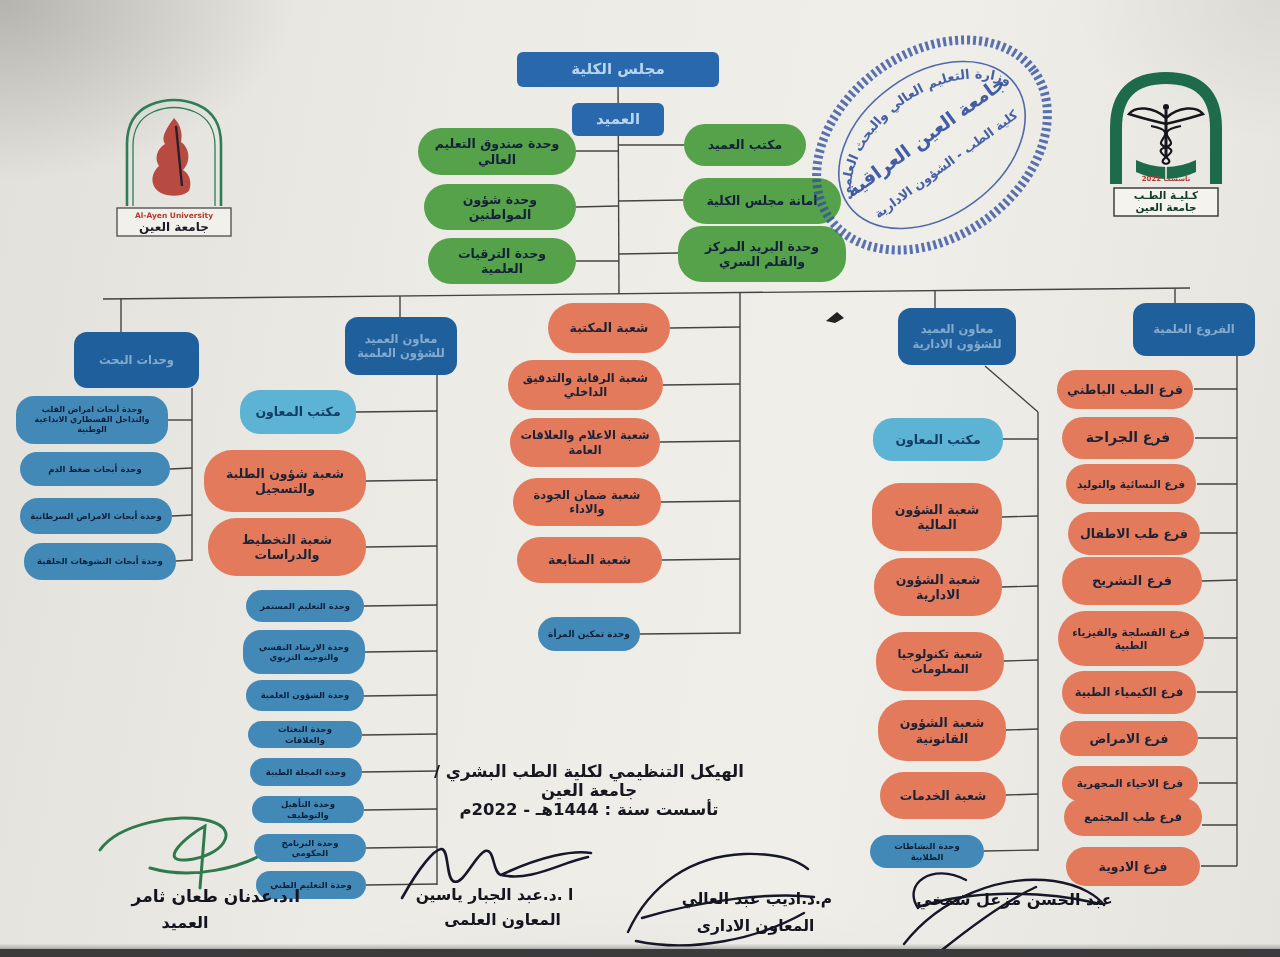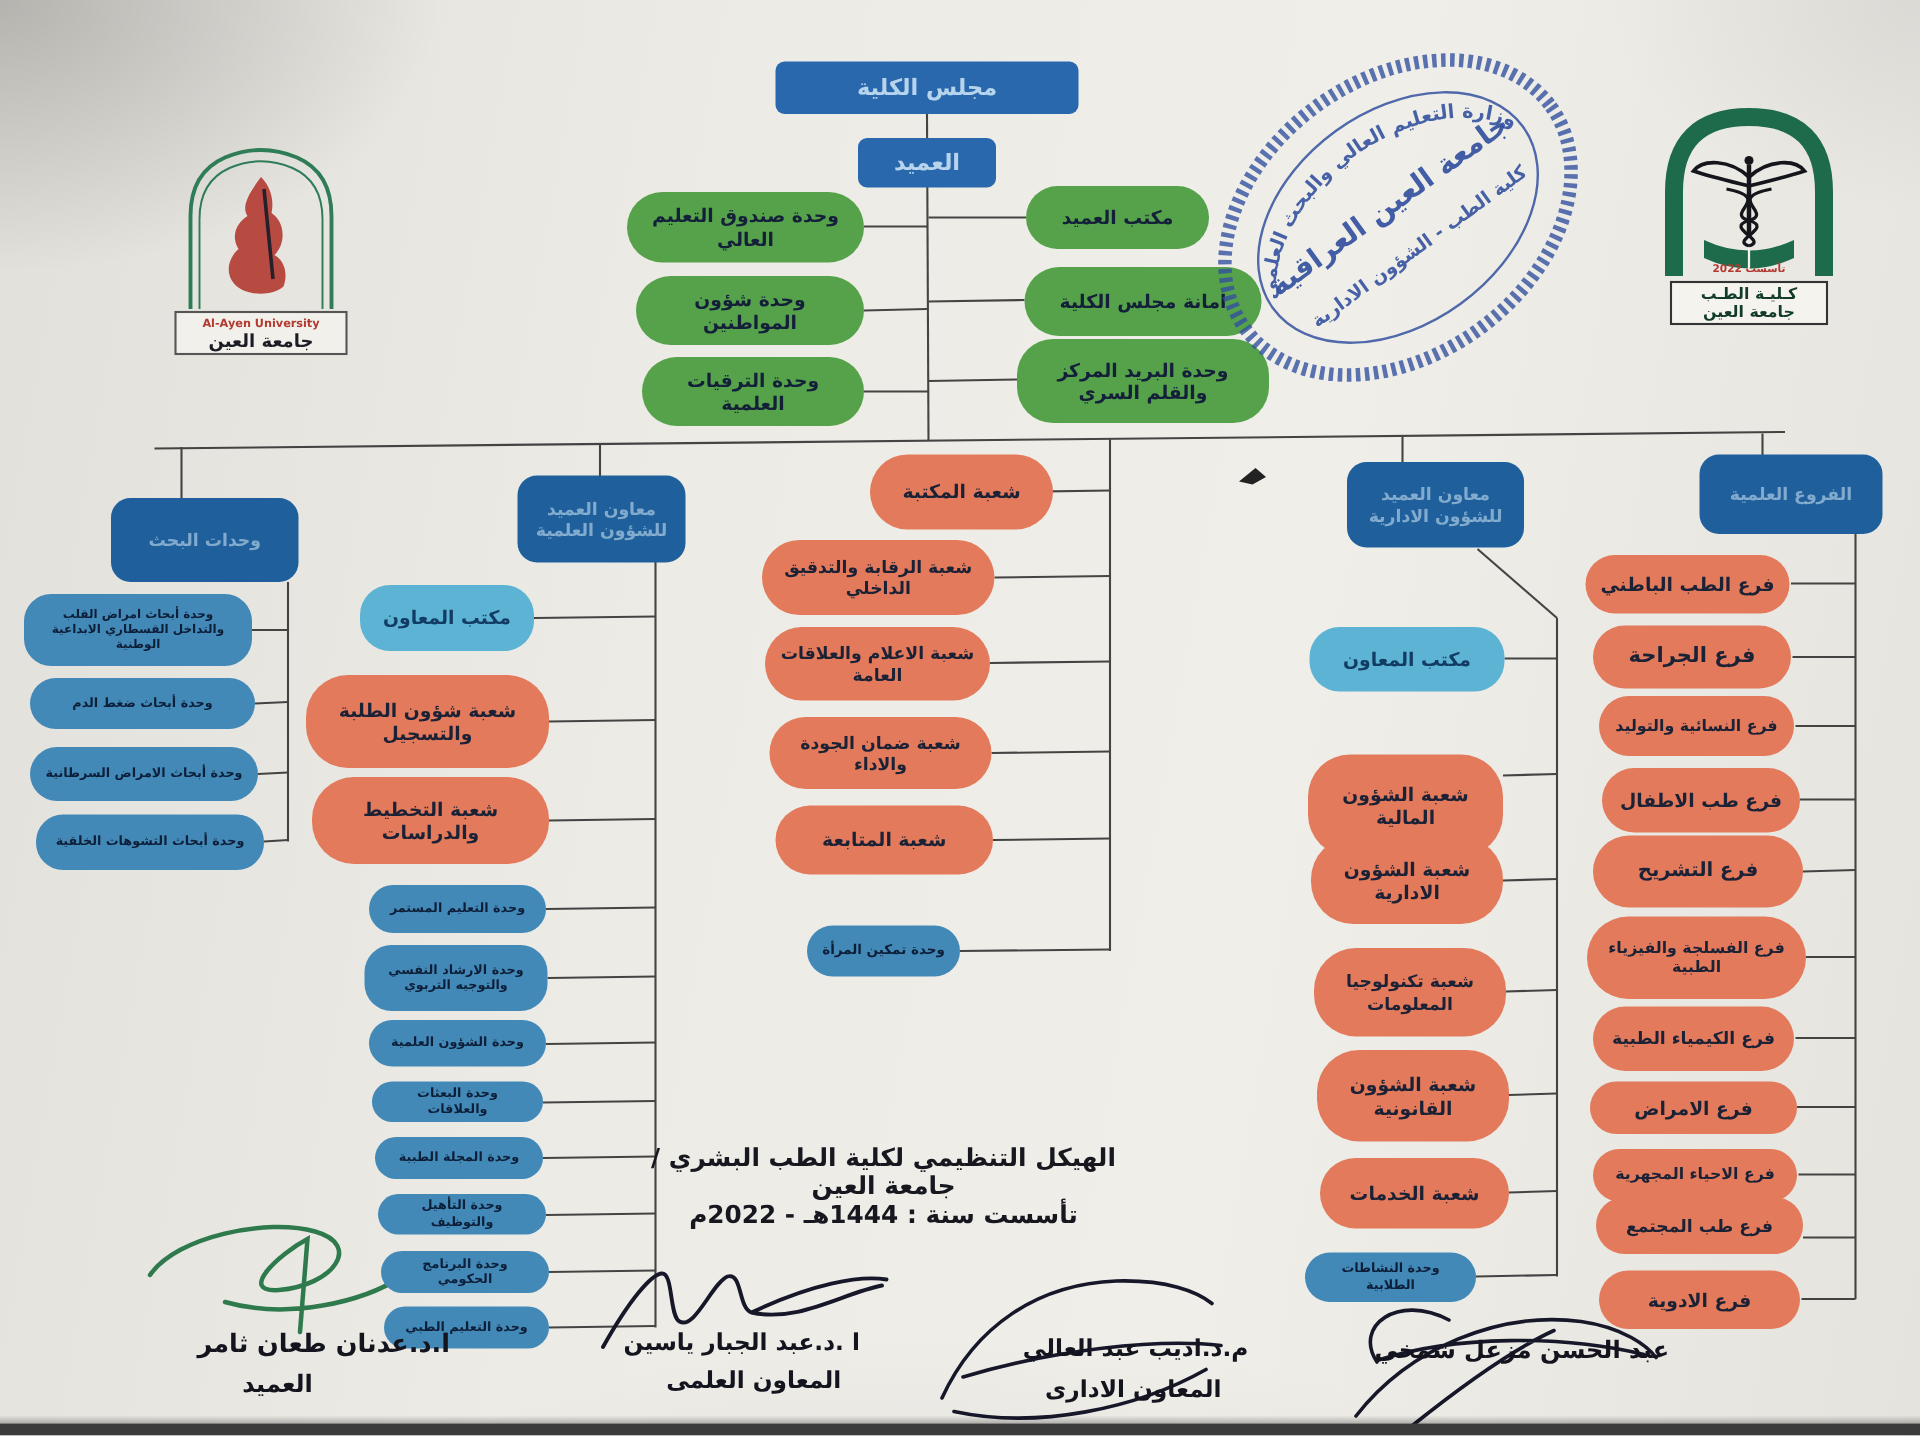--- a/index.html
+++ b/index.html
@@ -7,21 +7,21 @@
   #paper{
     position:relative;width:1280px;height:957px;overflow:hidden;
     background:
       radial-gradient(ellipse 420px 260px at 0% 0%, rgba(0,0,0,.20), transparent 70%),
       radial-gradient(ellipse 300px 200px at 100% 0%, rgba(0,0,0,.06), transparent 70%),
       radial-gradient(ellipse 700px 300px at 50% 115%, rgba(0,0,0,.07), transparent 70%),
       linear-gradient(100deg,#e2e0da,#edebe6 35%,#efeee9 65%,#e5e3dd);
   }
   .n{position:absolute;box-sizing:border-box;display:flex;flex-direction:column;align-items:center;justify-content:center;
      text-align:center;font-weight:bold;direction:rtl;line-height:1.22;padding:2px 7px;}
-  .blue  {background:#2a68ae;color:rgba(208,231,248,.85);border-radius:6px;font-size:15px;}
+  .blue  {background:#2a68ae;color:rgba(208,231,248,.85);border-radius:6px;font-size:15px;margin-top:11px;}
   .navy  {background:#1f609c;color:rgba(210,232,246,.55);border-radius:13px;font-size:11.5px;}
   .green {background:#55a24a;color:#14203a;border-radius:24px;font-size:12.5px;}
   .orange{background:#e37a5c;color:#1c2236;border-radius:28px;font-size:12.5px;}
   .pill  {background:#4389b8;color:#0d1f38;border-radius:18px;font-size:8.5px;padding:2px 9px;}
   .lblue {background:#5cb3d4;color:#123c63;border-radius:20px;font-size:12.5px;}
   .caption{position:absolute;direction:rtl;text-align:center;font-weight:bold;color:#17171f;}
   .signame{position:absolute;direction:rtl;text-align:center;font-weight:bold;color:#14141e;}
   svg{position:absolute;top:0;left:0;}
   .band{position:absolute;left:0;width:1280px;}
 </style>
@@ -189,21 +189,21 @@
   <div class="n pill" style="left:252px;top:796px;width:112px;height:27px;">
       <span>وحدة التأهيل والتوظيف</span>
     </div>
   <div class="n pill" style="left:254px;top:834px;width:112px;height:28px;">
       <span>وحدة البرنامج الحكومي</span>
     </div>
   <div class="n pill" style="left:256px;top:871px;width:110px;height:28px;">
       <span>وحدة التعليم الطبي</span>
     </div>
 
-  <div class="n orange" style="left:580px;top:303px;width:122px;height:50px;text-align:center;">
+  <div class="n orange" style="left:548px;top:303px;width:122px;height:50px;text-align:center;">
       <span>شعبة المكتبة</span>
     </div>
   <div class="n orange" style="left:508px;top:360px;width:155px;height:50px;font-size:11.5px;">
       <span>شعبة الرقابة والتدقيق الداخلي</span>
     </div>
   <div class="n orange" style="left:510px;top:418px;width:150px;height:49px;font-size:11.5px;">
       <span>شعبة الاعلام والعلاقات العامة</span>
     </div>
   <div class="n orange" style="left:513px;top:478px;width:148px;height:48px;font-size:11.5px;">
       <span>شعبة ضمان الجودة والاداء</span>
@@ -211,21 +211,21 @@
   <div class="n orange" style="left:517px;top:537px;width:145px;height:46px;">
       <span>شعبة المتابعة</span>
     </div>
   <div class="n pill" style="left:538px;top:617px;width:102px;height:34px;font-size:9px;">
       <span>وحدة تمكين المرأة</span>
     </div>
 
   <div class="n lblue" style="left:873px;top:418px;width:130px;height:43px;">
       <span>مكتب المعاون</span>
     </div>
-  <div class="n orange" style="left:872px;top:483px;width:130px;height:68px;margin-top:20px;">
+  <div class="n orange" style="left:872px;top:483px;width:130px;height:68px;">
       <span>شعبة الشؤون المالية</span>
     </div>
   <div class="n orange" style="left:874px;top:558px;width:128px;height:58px;">
       <span>شعبة الشؤون الادارية</span>
     </div>
   <div class="n orange" style="left:876px;top:632px;width:128px;height:59px;font-size:11.5px;">
       <span>شعبة تكنولوجيا المعلومات</span>
     </div>
   <div class="n orange" style="left:878px;top:700px;width:128px;height:61px;">
       <span>شعبة الشؤون القانونية</span>

